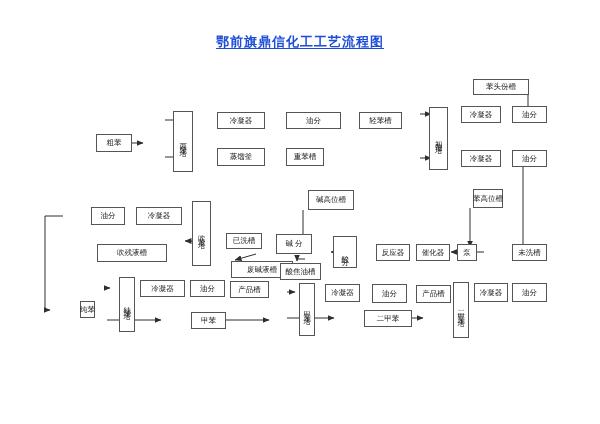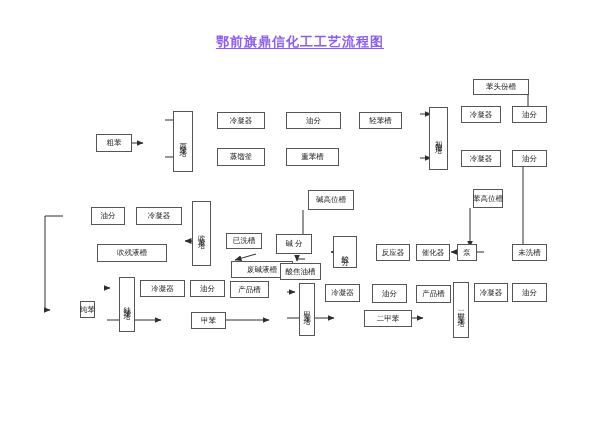--- a/index.html
+++ b/index.html
@@ -3,21 +3,21 @@
 <meta charset="utf-8">
 <style>
   html,body{margin:0;padding:0;background:#fff;}
   .page{
     position:relative;width:600px;height:424px;background:#ffffff;
     font-family:"Liberation Serif","DejaVu Serif",serif;
     outline:1px solid #e4e4e4;overflow:hidden;
   }
   .title{
     position:absolute;top:33px;left:0;width:100%;text-align:center;
-    font-weight:bold;font-size:13px;color:#8b5cf6;
+    font-weight:bold;font-size:13px;color:#1d4ed8;
     text-decoration:underline;text-underline-offset:2px;letter-spacing:1px;
   }
   .node{
     position:absolute;box-sizing:border-box;background:#fff;
     border:1px solid #555;display:flex;align-items:center;justify-content:center;
     font-size:7.5px;line-height:1;color:#1a1a1a;white-space:nowrap;z-index:2;margin-left:28px;
   }
   .v{
     writing-mode:vertical-lr;text-orientation:upright;letter-spacing:3px;
     white-space:normal;
@@ -82,21 +82,21 @@
       <path d="M480,292 H483" marker-end="url(#ar)"></path>
     </g>
   </svg>
 
   <div class="node" style="left:68px;top:134px;width:36px;height:18px">粗苯</div>
   <div class="node v" style="left:145px;top:111px;width:20px;height:61px">两苯塔</div>
   <div class="node" style="left:189px;top:112px;width:48px;height:17px">冷凝器</div>
   <div class="node" style="left:258px;top:112px;width:55px;height:17px">油分</div>
   <div class="node" style="left:331px;top:112px;width:43px;height:17px">轻苯槽</div>
   <div class="node" style="left:189px;top:148px;width:48px;height:18px">蒸馏釜</div>
-  <div class="node" style="left:258px;top:148px;width:53px;height:18px">重苯槽</div>
+  <div class="node" style="left:258px;top:148px;width:38px;height:18px">重苯槽</div>
 
   <div class="node v" style="left:401px;top:107px;width:19px;height:63px">初馏塔</div>
   <div class="node" style="left:445px;top:79px;width:56px;height:16px">苯头份槽</div>
   <div class="node" style="left:433px;top:106px;width:40px;height:17px">冷凝器</div>
   <div class="node" style="left:484px;top:106px;width:35px;height:17px">油分</div>
   <div class="node" style="left:433px;top:150px;width:40px;height:17px">冷凝器</div>
   <div class="node" style="left:484px;top:150px;width:35px;height:17px">油分</div>
   <div class="node" style="left:445px;top:189px;width:30px;height:19px">苯高位槽</div>
 
   <div class="node" style="left:280px;top:190px;width:46px;height:20px">碱高位槽</div>

